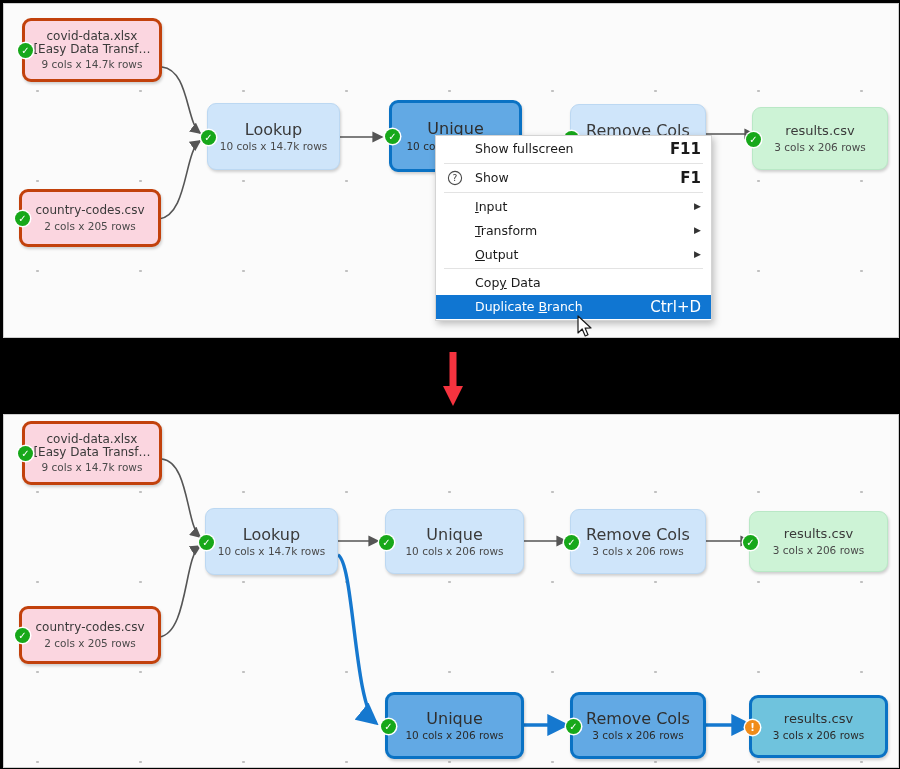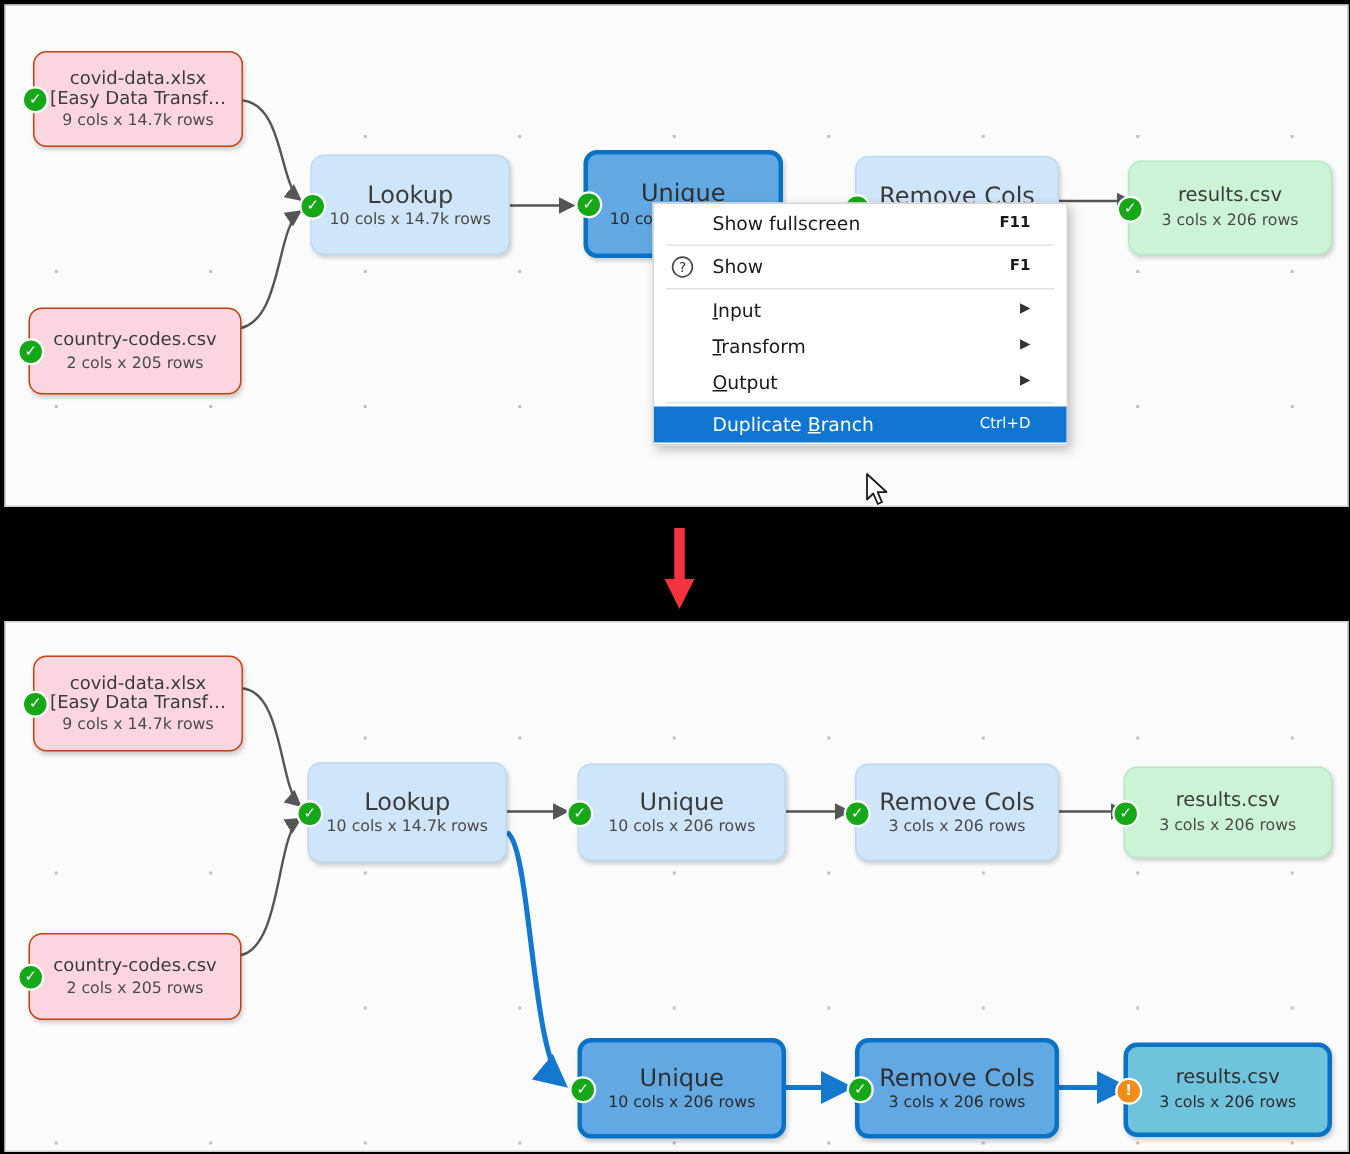--- a/index.html
+++ b/index.html
@@ -15,21 +15,21 @@
       background-image:radial-gradient(circle, #c0c0c0 1.1px, rgba(0,0,0,0) 1.2px);
       background-size:103px 90px;background-position:85px 42px;}
 
   
   .node{position:absolute;border-radius:9px;box-sizing:border-box;
         display:flex;flex-direction:column;align-items:center;justify-content:center;
         box-shadow:1px 2px 3px rgba(0,0,0,.18);}
   .node .ttl{color:#3a3a3a;line-height:1.12;text-align:center;}
   .node .sub{color:#4a4a4a;font-size:10.5px;text-align:left;margin-top:2px;}
 
-  .n-in{background:#fbd6e0;border:1px solid #c2410c;margin-top:16px;}
+  .n-in{background:#fbd6e0;border:3px solid #c2410c;}
   .n-in .ttl{font-size:12px;}
   .n-tr{background:#cfe5fa;border:1px solid #bcd8f2;}
   .n-tr .ttl{font-size:16px;}
   .n-out{background:#cdf3d6;border:1px solid #b9e8c6;}
   .n-out .ttl{font-size:13px;}
 
   .n-tr.sel{background:#62a9e4;border:3px solid #0a72c4;}
   .n-out.sel{background:#6fc3dd;border:3px solid #0a72c4;}
   .n-tr.sel .ttl,.n-out.sel .ttl{color:#2f2f2f;}
   .n-tr.sel .sub,.n-out.sel .sub{color:#2b2b2b;}
@@ -44,23 +44,23 @@
   .badge.warn{background:#f08c1a;}
 
   svg.edges{position:absolute;inset:0;width:100%;height:100%;pointer-events:none;}
 
   
   #ctx-menu{position:absolute;left:431px;top:131px;width:275px;
             background:#fff;border:1px solid #d4d4d4;
             box-shadow:2px 3px 7px rgba(0,0,0,.25);
             font-size:12.5px;color:#1a1a1a;z-index:40;padding:1px 0;}
   .mi{position:relative;height:23.8px;display:flex;align-items:center;
-      padding:0 24px 0 39px;white-space:nowrap;text-align:right;}
+      padding:0 10px 0 39px;white-space:nowrap;text-align:right;}
   .mi.hl{background:#1076d2;color:#fff;}
-  .mi .acc{margin-left:auto;padding-left:24px;font-weight:bold;font-size:10px;}
+  .mi .acc{margin-left:auto;padding-left:24px;font-weight:bold;font-size:15px;}
   .mi.hl .acc{font-weight:normal;}
   .mi .mic{position:absolute;left:11px;top:50%;margin-top:-8px;width:16px;height:16px;}
   .sep{height:1px;background:#e3e3e3;margin:2px 8px 2px 8px;}
   .u{text-decoration:underline;}
   .arr{margin-left:auto;padding-left:24px;font-size:9px;color:#333;}
 
   
   #cursor{position:absolute;left:573px;top:311px;z-index:60;}
 
   
@@ -141,20 +141,23 @@
       </div>
       <div class="mi">
         <span><span class="u">T</span>ransform</span>
         <span class="arr">▶</span>
       </div>
       <div class="mi">
         <span><span class="u">O</span>utput</span>
         <span class="arr">▶</span>
       </div>
       <div class="sep"></div>
+      <div class="mi">
+        <span>Cop<span class="u">y</span> Data</span>
+      </div>
       <div class="mi hl">
         <span>Duplicate <span class="u">B</span>ranch</span>
         <span class="acc">Ctrl+D</span>
       </div>
     </div>
 
   <svg id="cursor" width="17" height="24" viewBox="0 0 17 24">
     <path d="M1,1 L1,18 L5.2,14 L8.2,21 L11,19.7 L8.1,13.1 L14,13 Z" fill="#fff" stroke="#1a1a1a" stroke-width="1.2" stroke-linejoin="round"></path>
   </svg>
 </div>

